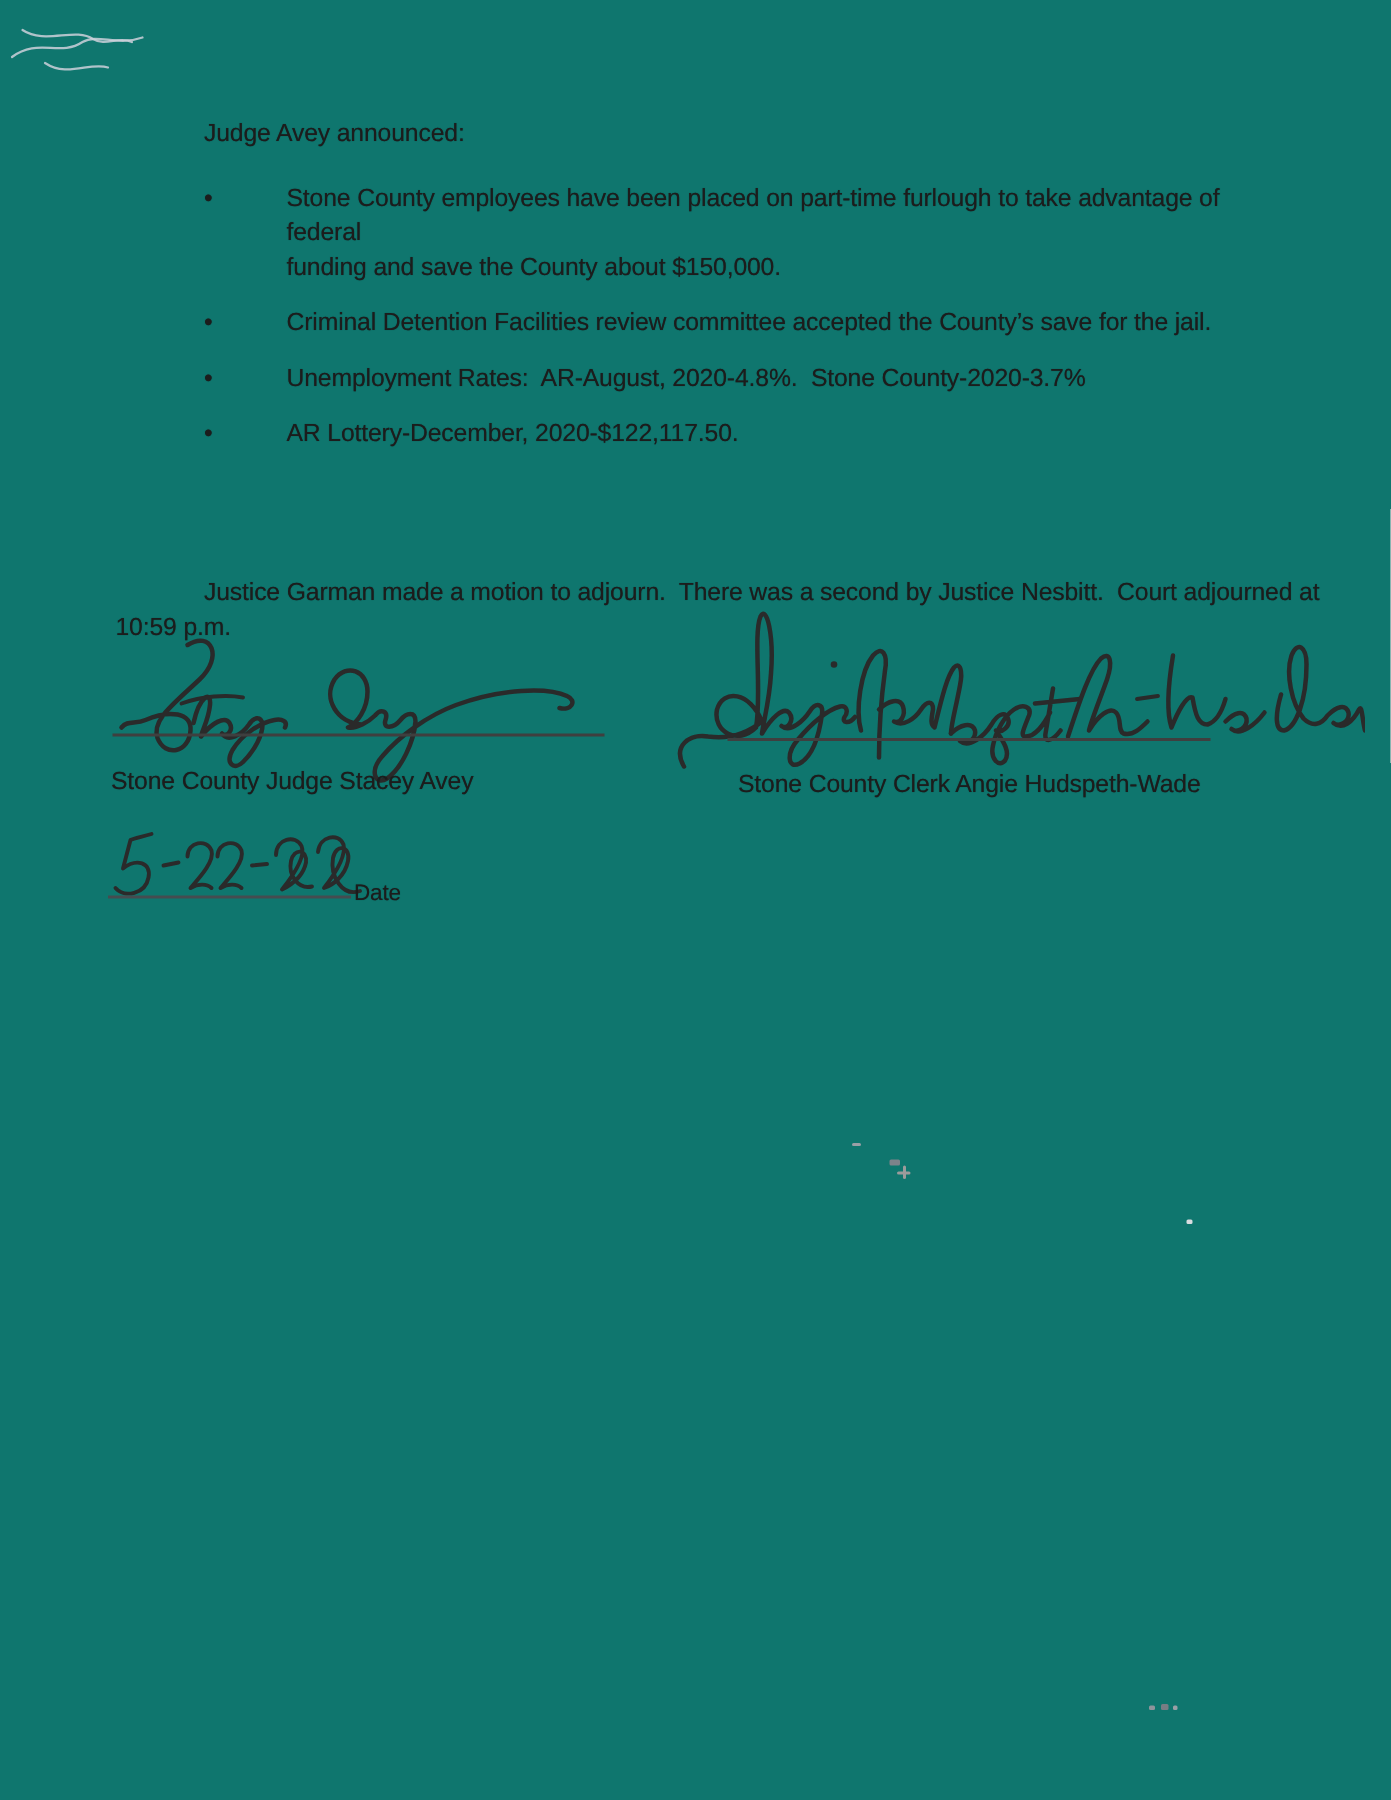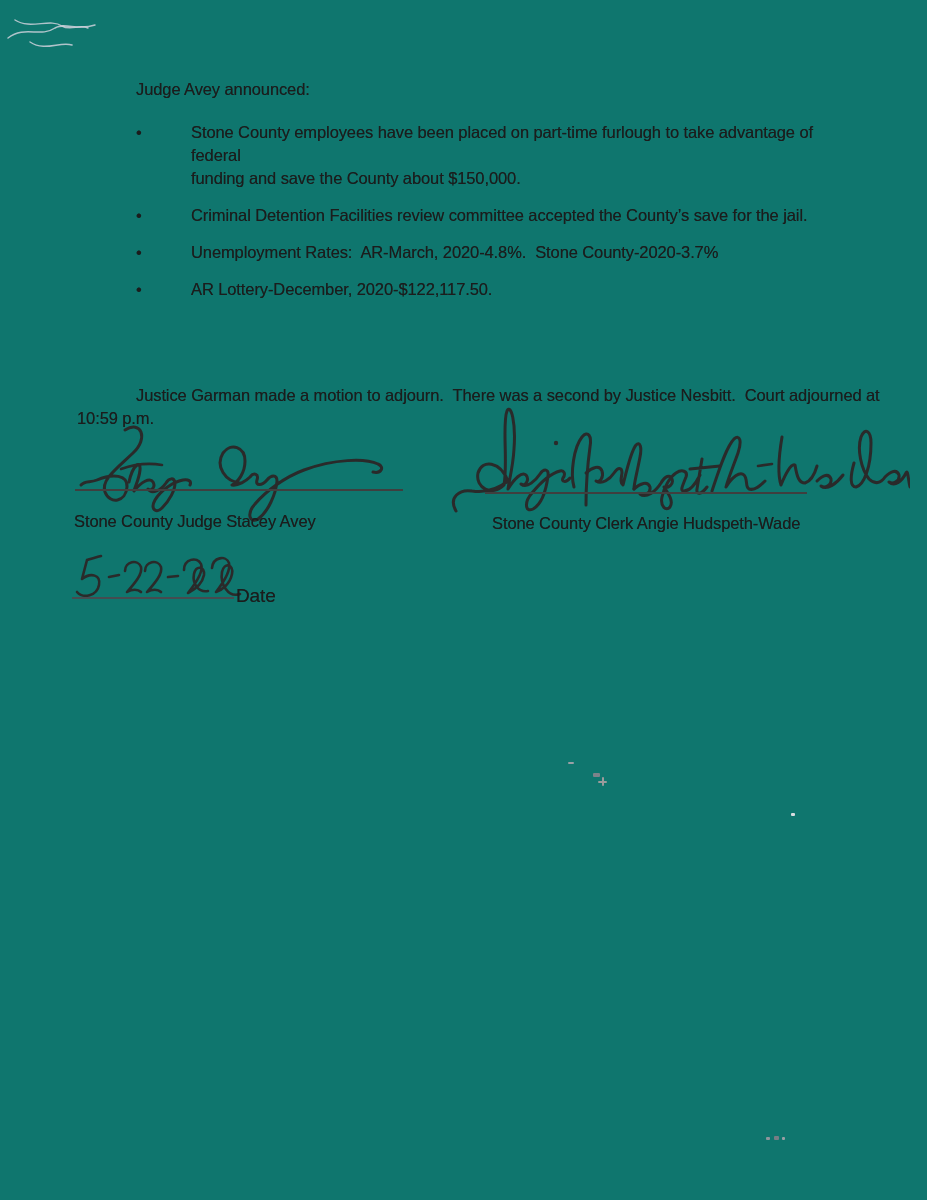--- a/index.html
+++ b/index.html
@@ -28,21 +28,21 @@
   .sig-svg{position:absolute;}
   .sig-left{left:65px;top:420px;}
   .sig-right{left:450px;top:403px;}
   .date-svg{left:68px;top:546px;}
   .sig-line{position:absolute;height:2px;background:#3f3f3f;}
   .line-left{left:75px;top:489px;width:328px;}
   .line-right{left:485px;top:492px;width:322px;}
   .line-date{left:72px;top:597px;width:162px;background:#454c50;}
   .label-left{left:74px;top:510px;}
   .label-right{left:492px;top:512px;}
-  .label-date{left:236px;top:584px;font-size:19px;}
+  .label-date{left:236px;top:584px;font-size:15px;}
   .scribble{position:absolute;left:0;top:0;}
   .speck{position:absolute;border-radius:1px;}
   .speck1{left:568px;top:762px;width:6px;height:2px;background:#9aa0a6;}
   .speck2{left:593px;top:773px;width:7px;height:4px;background:#7d838a;}
   .speck-plus-h{left:598px;top:781px;width:9px;height:1.5px;background:#9b9b9b;}
   .speck-plus-v{left:602px;top:777px;width:1.5px;height:9px;background:#9b9b9b;}
   .speck3{left:766px;top:1137px;width:4px;height:3px;background:#8e949b;}
   .speck4{left:774px;top:1136px;width:5px;height:4px;background:#777d84;}
   .speck5{left:782px;top:1137px;width:3px;height:3px;background:#999fa5;}
   .speck6{left:791px;top:813px;width:4px;height:3px;background:#d9dce0;}
@@ -69,21 +69,21 @@
       <span class="bullet-marker">•</span>
       <div class="bullet-text">Stone County employees have been placed on part-time furlough to take advantage of federal
 funding and save the County about $150,000.</div>
     </div>
     <div class="bullet-item">
       <span class="bullet-marker">•</span>
       <div class="bullet-text">Criminal Detention Facilities review committee accepted the County’s save for the jail.</div>
     </div>
     <div class="bullet-item">
       <span class="bullet-marker">•</span>
-      <div class="bullet-text">Unemployment Rates:  AR-March, 2020-4.8%.  Stone County-2020-3.7%</div>
+      <div class="bullet-text">Unemployment Rates:  AR-August, 2020-4.8%.  Stone County-2020-3.7%</div>
     </div>
     <div class="bullet-item">
       <span class="bullet-marker">•</span>
       <div class="bullet-text">AR Lottery-December, 2020-$122,117.50.</div>
     </div>
   </div>
 
 
   <div class="txt para2">Justice Garman made a motion to adjourn.  There was a second by Justice Nesbitt.  Court adjourned at
 10:59 p.m.</div>

